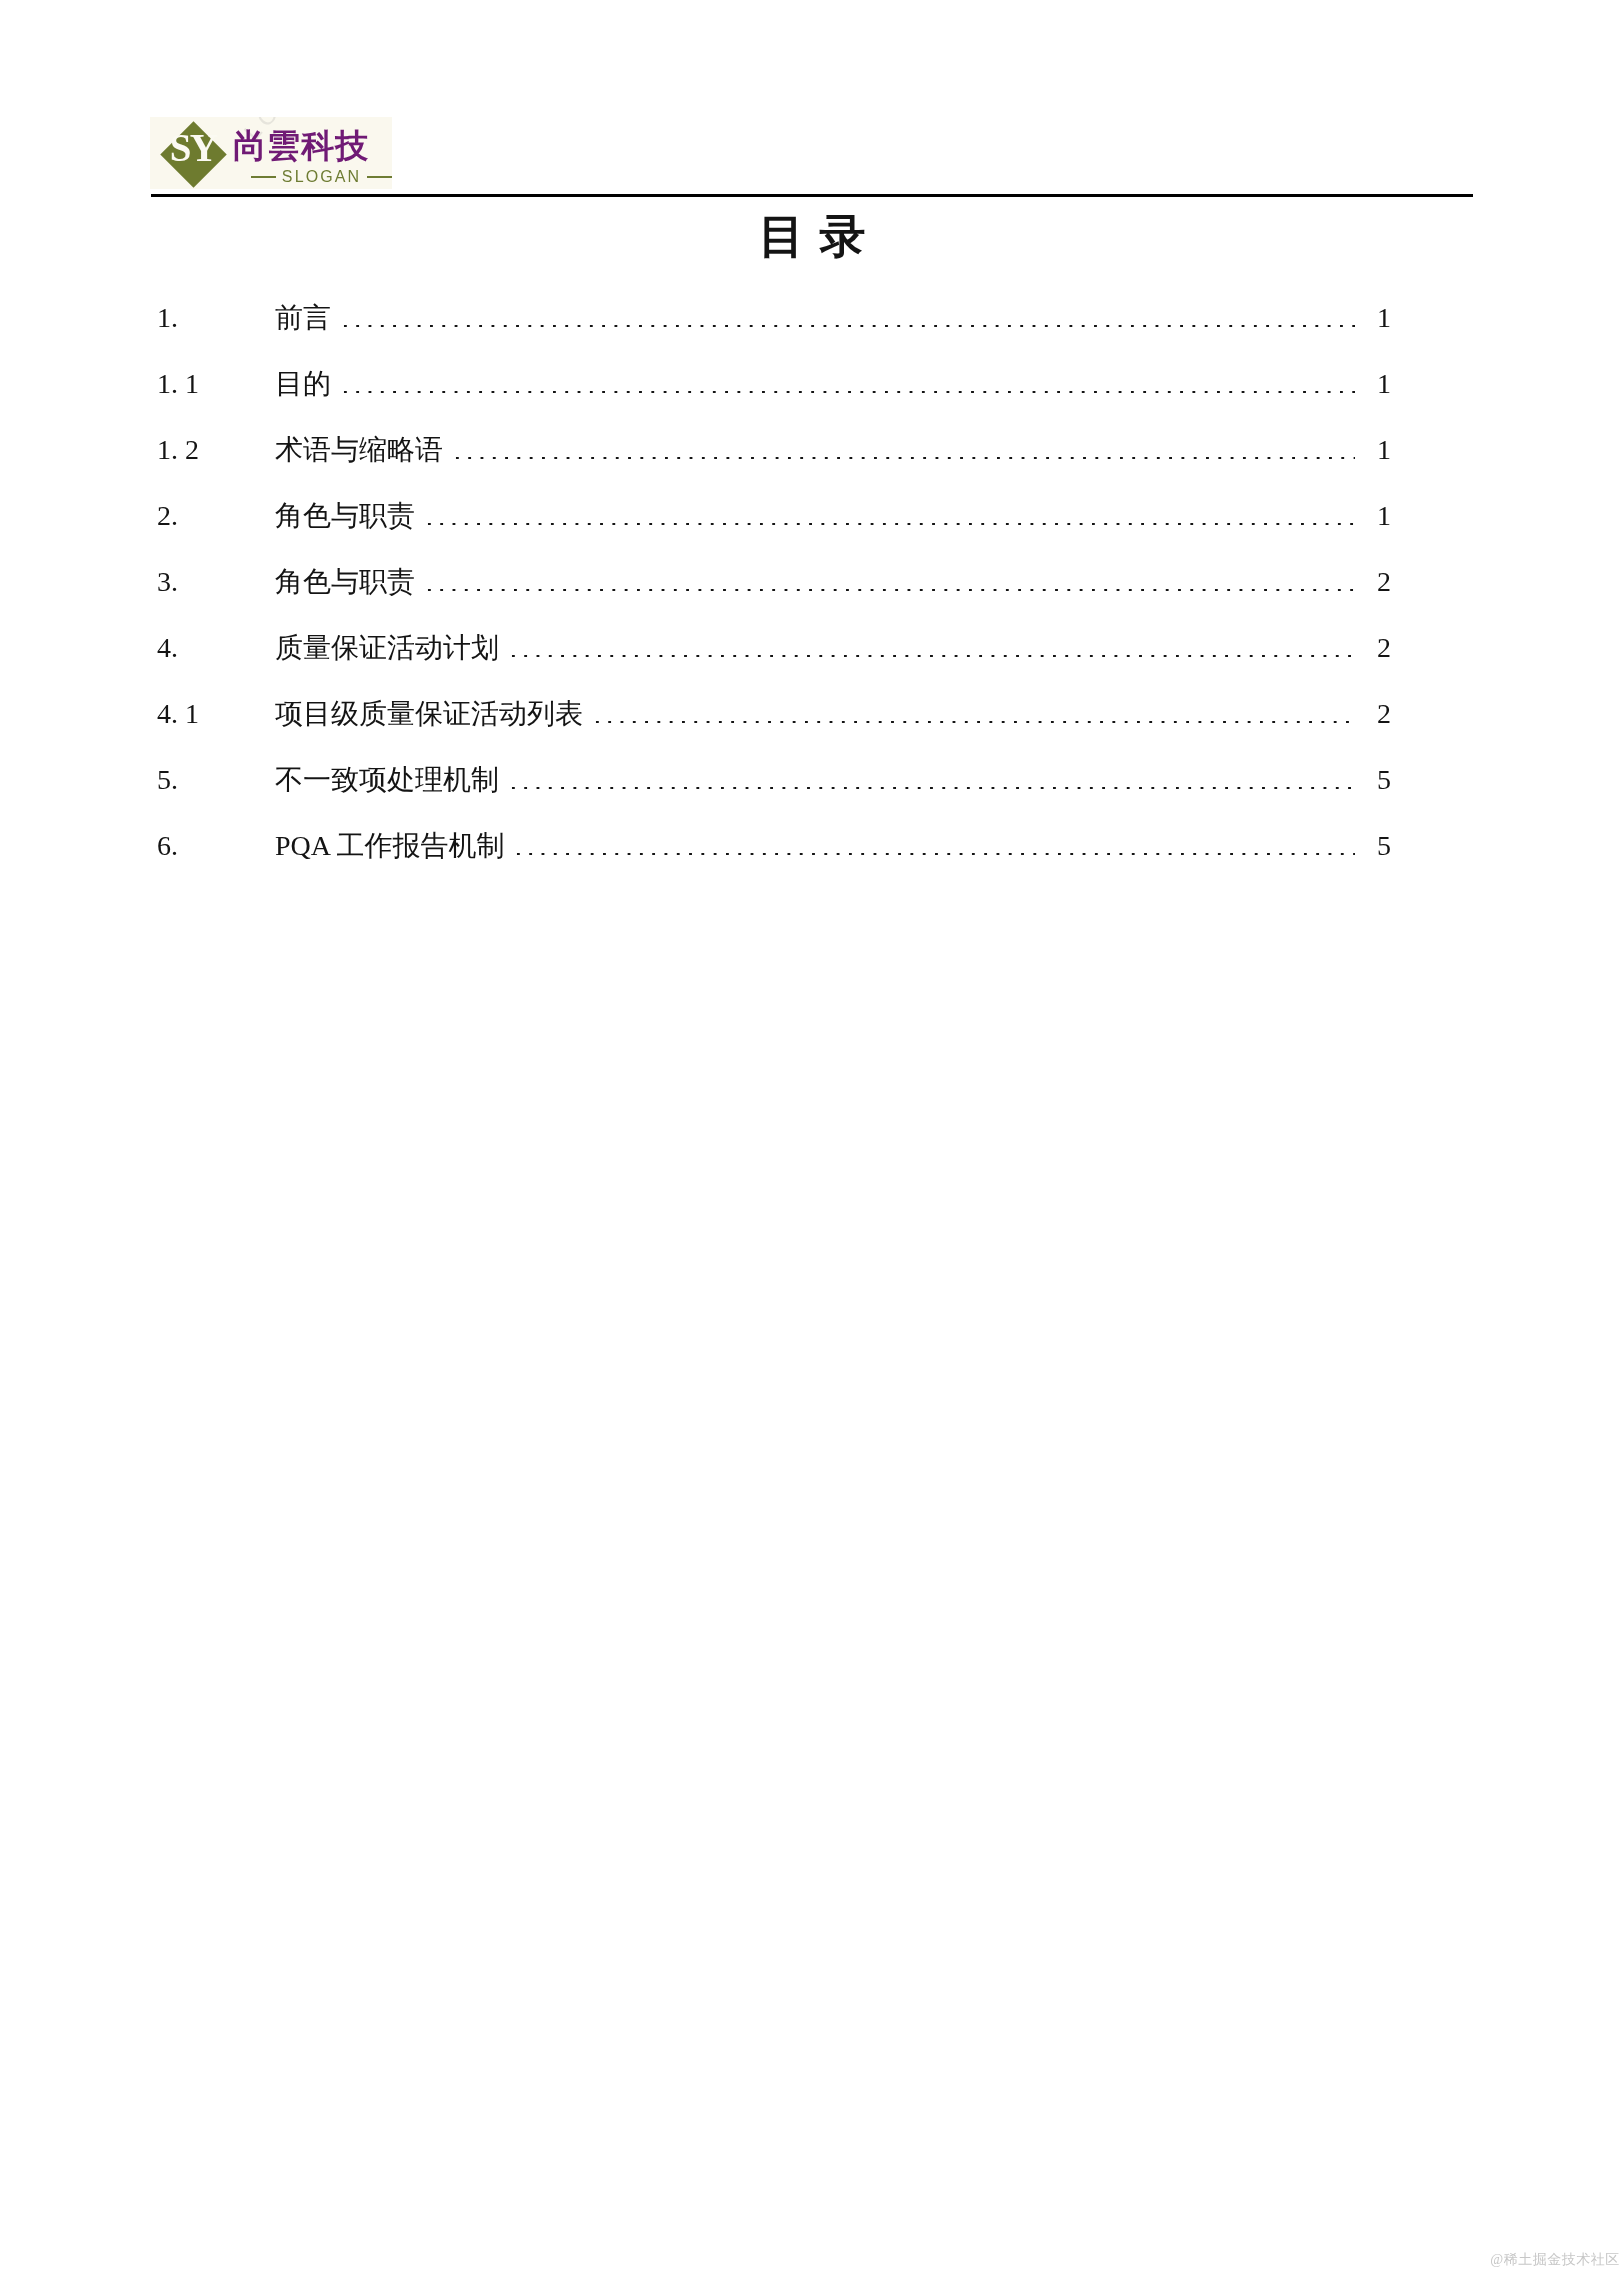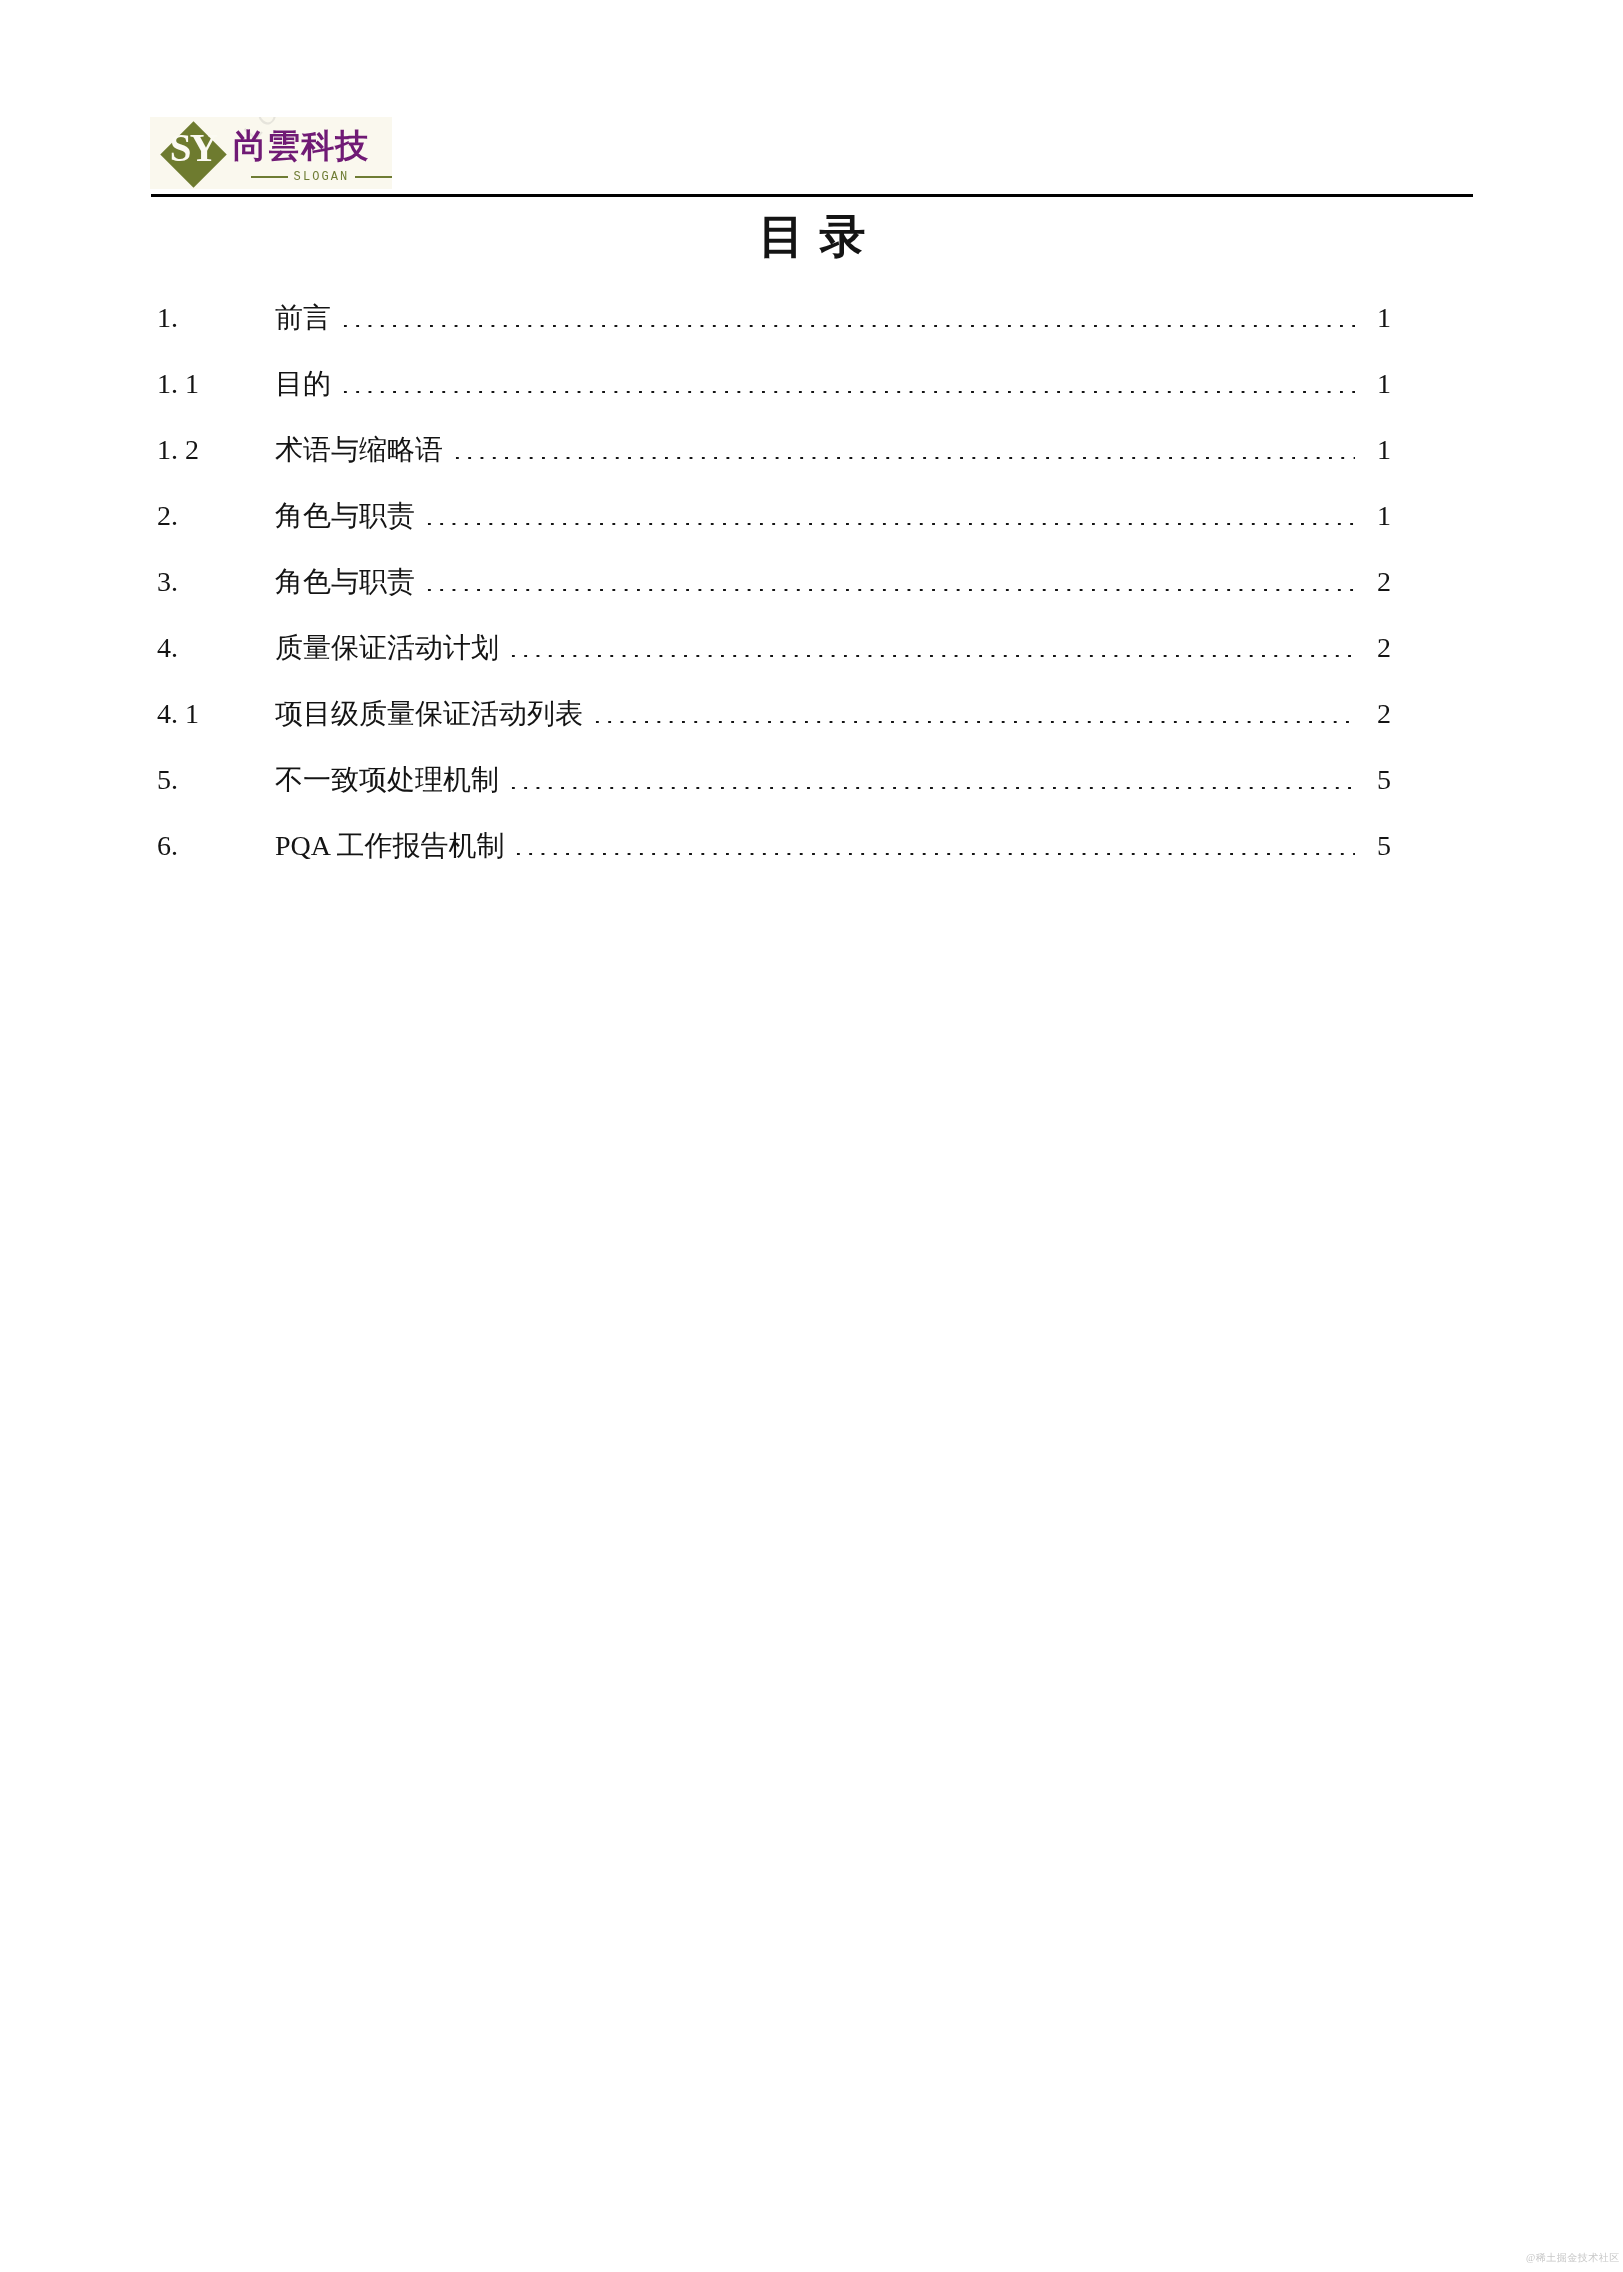--- a/index.html
+++ b/index.html
@@ -39,22 +39,22 @@
   }
   .logo-slogan-row {
     position: absolute; left: 101px; top: 53px;
     width: 141px; height: 14px;
     display: flex; align-items: center;
     color: #6e7c33;
   }
   .logo-slogan-line { flex: 1; height: 2.1px; background: #6e7c33; }
   .logo-slogan-text {
     padding: 0 5.4px;
-    font-family: Liberation Mono, monospace;
-    font-size: 12px; letter-spacing: 2.1px; line-height: 1;
+    font-family: Liberation Sans, sans-serif;
+    font-size: 16px; letter-spacing: 2.1px; line-height: 1;
   }
   .logo-wm {
     position: absolute; left: 89px; top: 10.7px;
     font-family: "Liberation Sans", sans-serif;
     font-size: 23.6px; letter-spacing: 5.4px;
     color: rgba(140, 140, 140, 0.18);
     transform: rotate(-48deg);
     transform-origin: left top;
     white-space: nowrap;
   }
@@ -95,21 +95,21 @@
     height: 4.3px; margin-bottom: 3.8px; margin-right: 10.7px;
     background-image: radial-gradient(circle 1.4px at 2.1px 2.1px, #141414 98%, rgba(0,0,0,0) 100%);
     background-size: 12.3px 4.3px;
     background-repeat: repeat-x;
   }
   .toc-page { flex: 0 0 25px; min-width: 25px; text-align: right; }
 
   
   .community-watermark {
     position: absolute; right: 4.3px; top: 2253px;
-    font-size: 10px; line-height: 1;
+    font-size: 14px; line-height: 1;
     color: #c7c7c7;
     letter-spacing: 0.5px;
   }
 </style>
 </head>
 <body>
 
 <div class="logo-box">
   <span class="logo-wm">LOGO</span>
   <div class="logo-diamond"></div>

